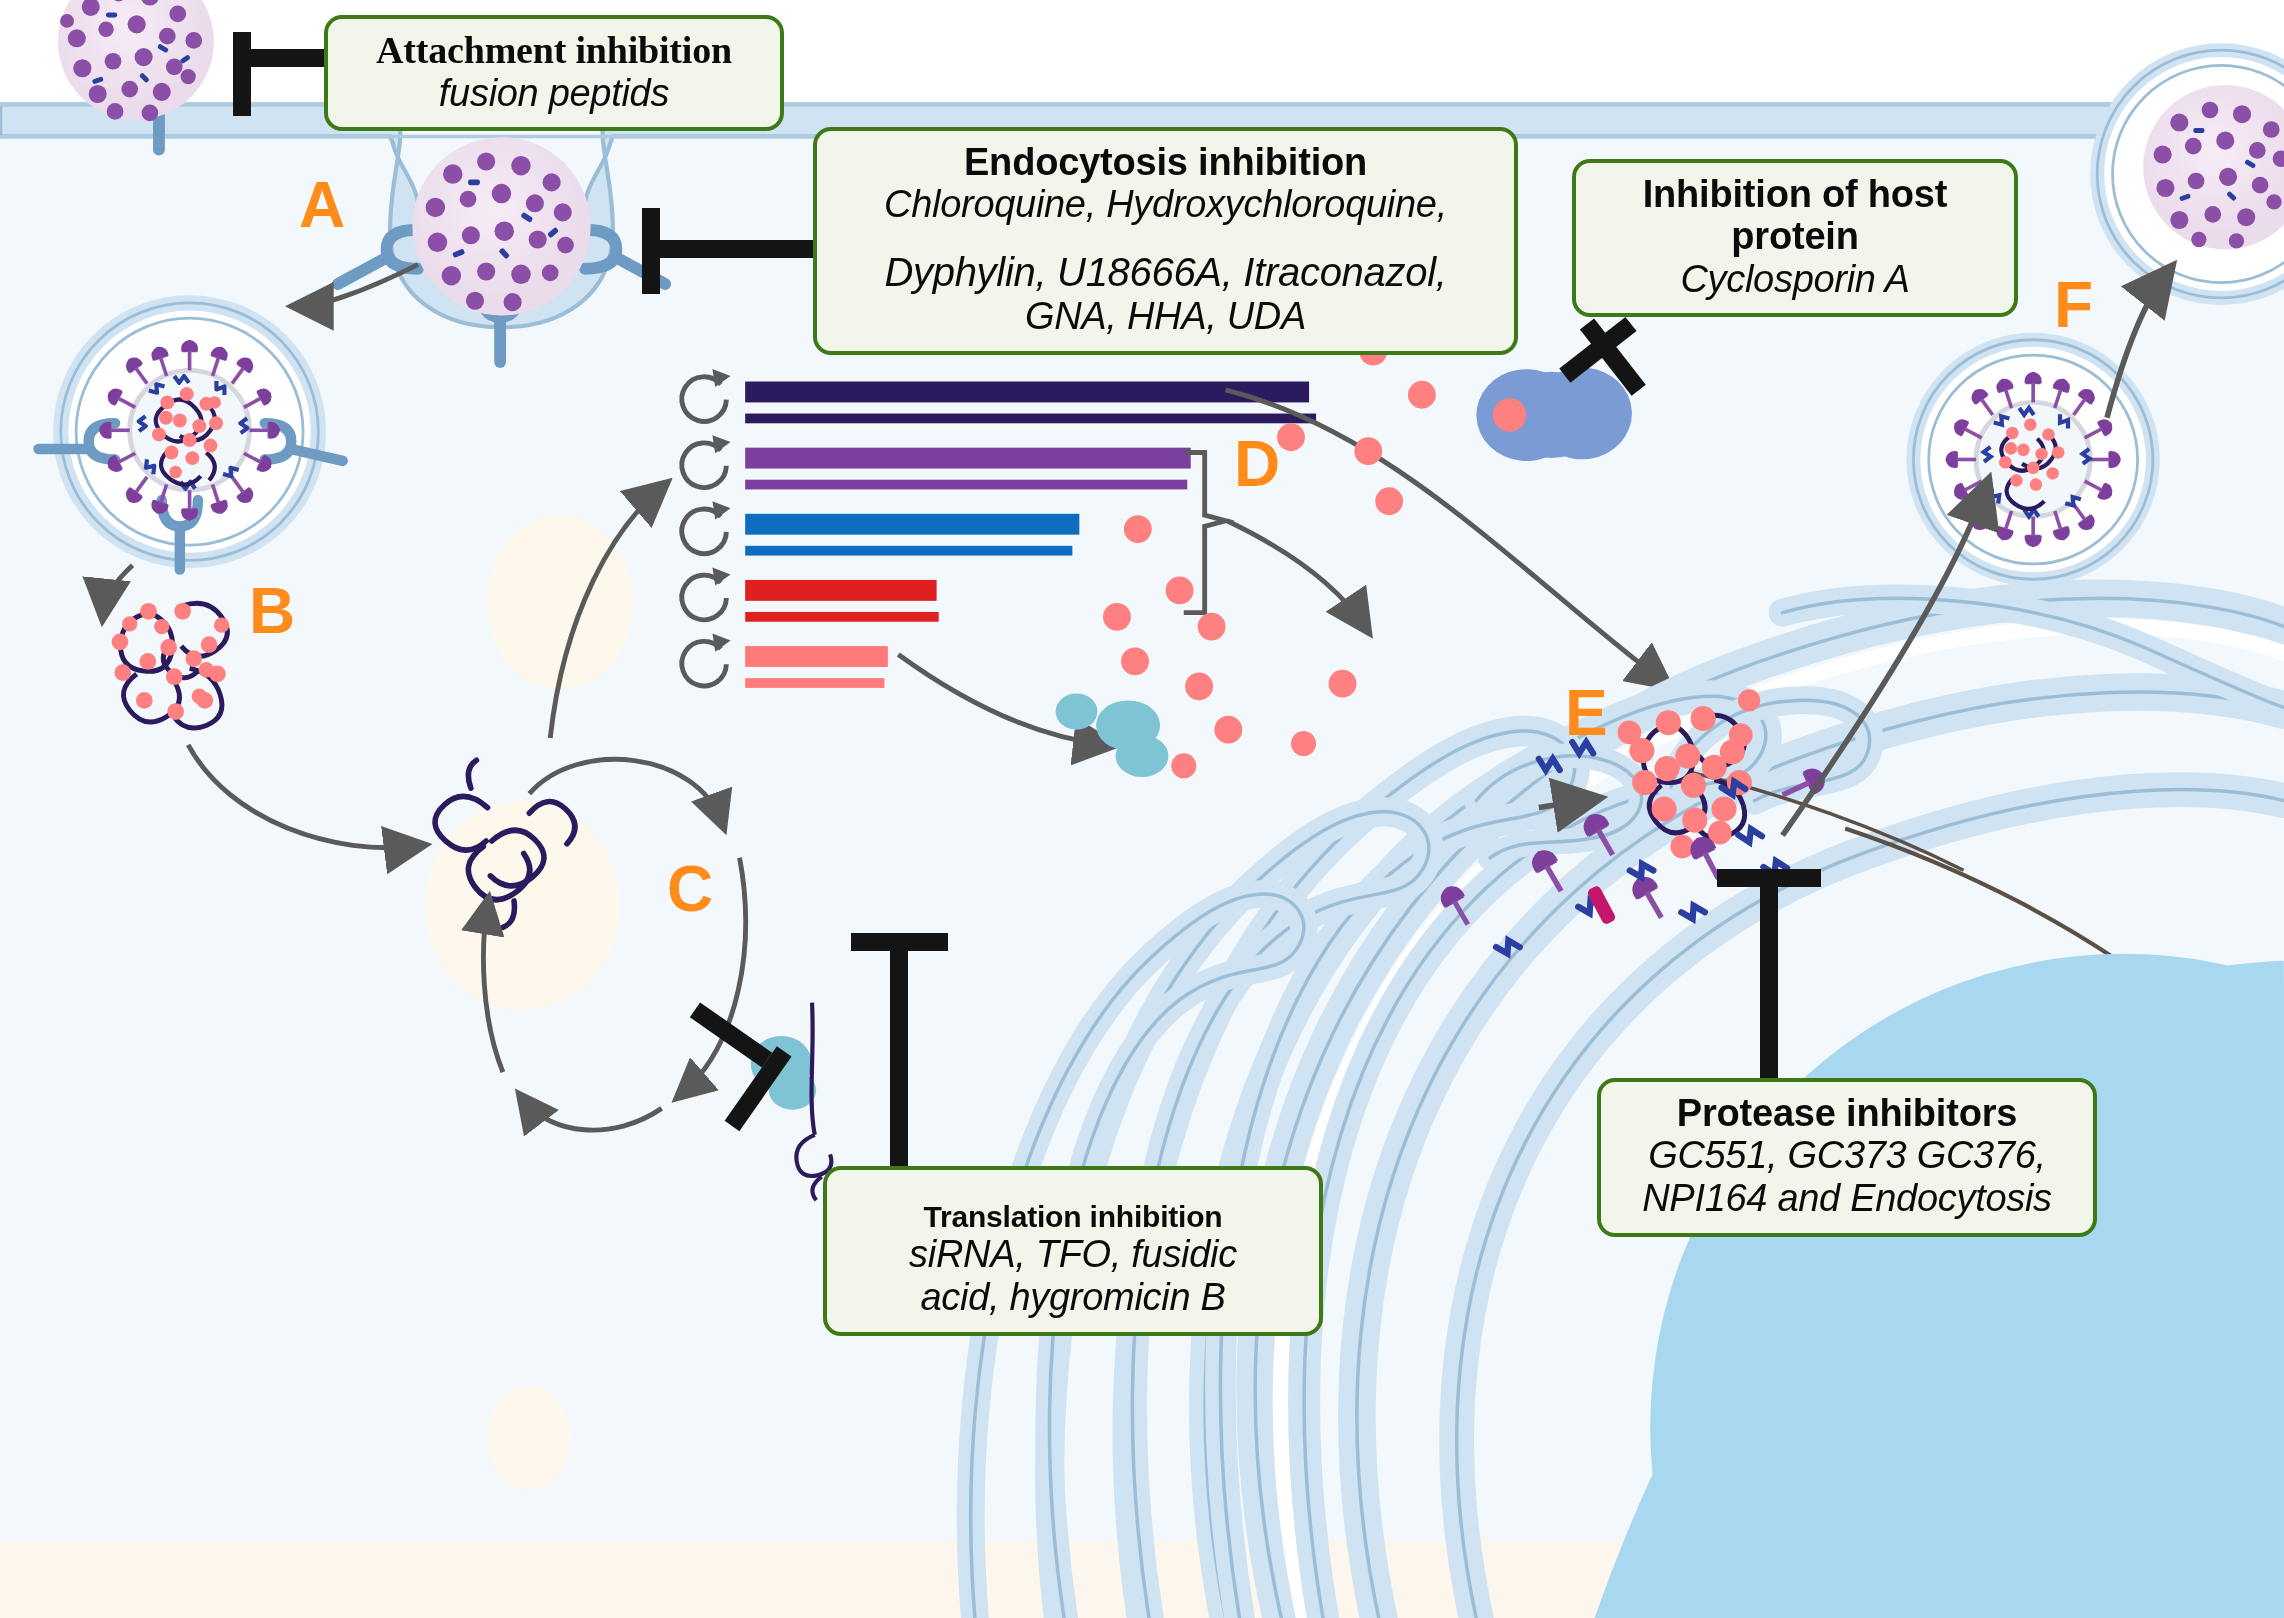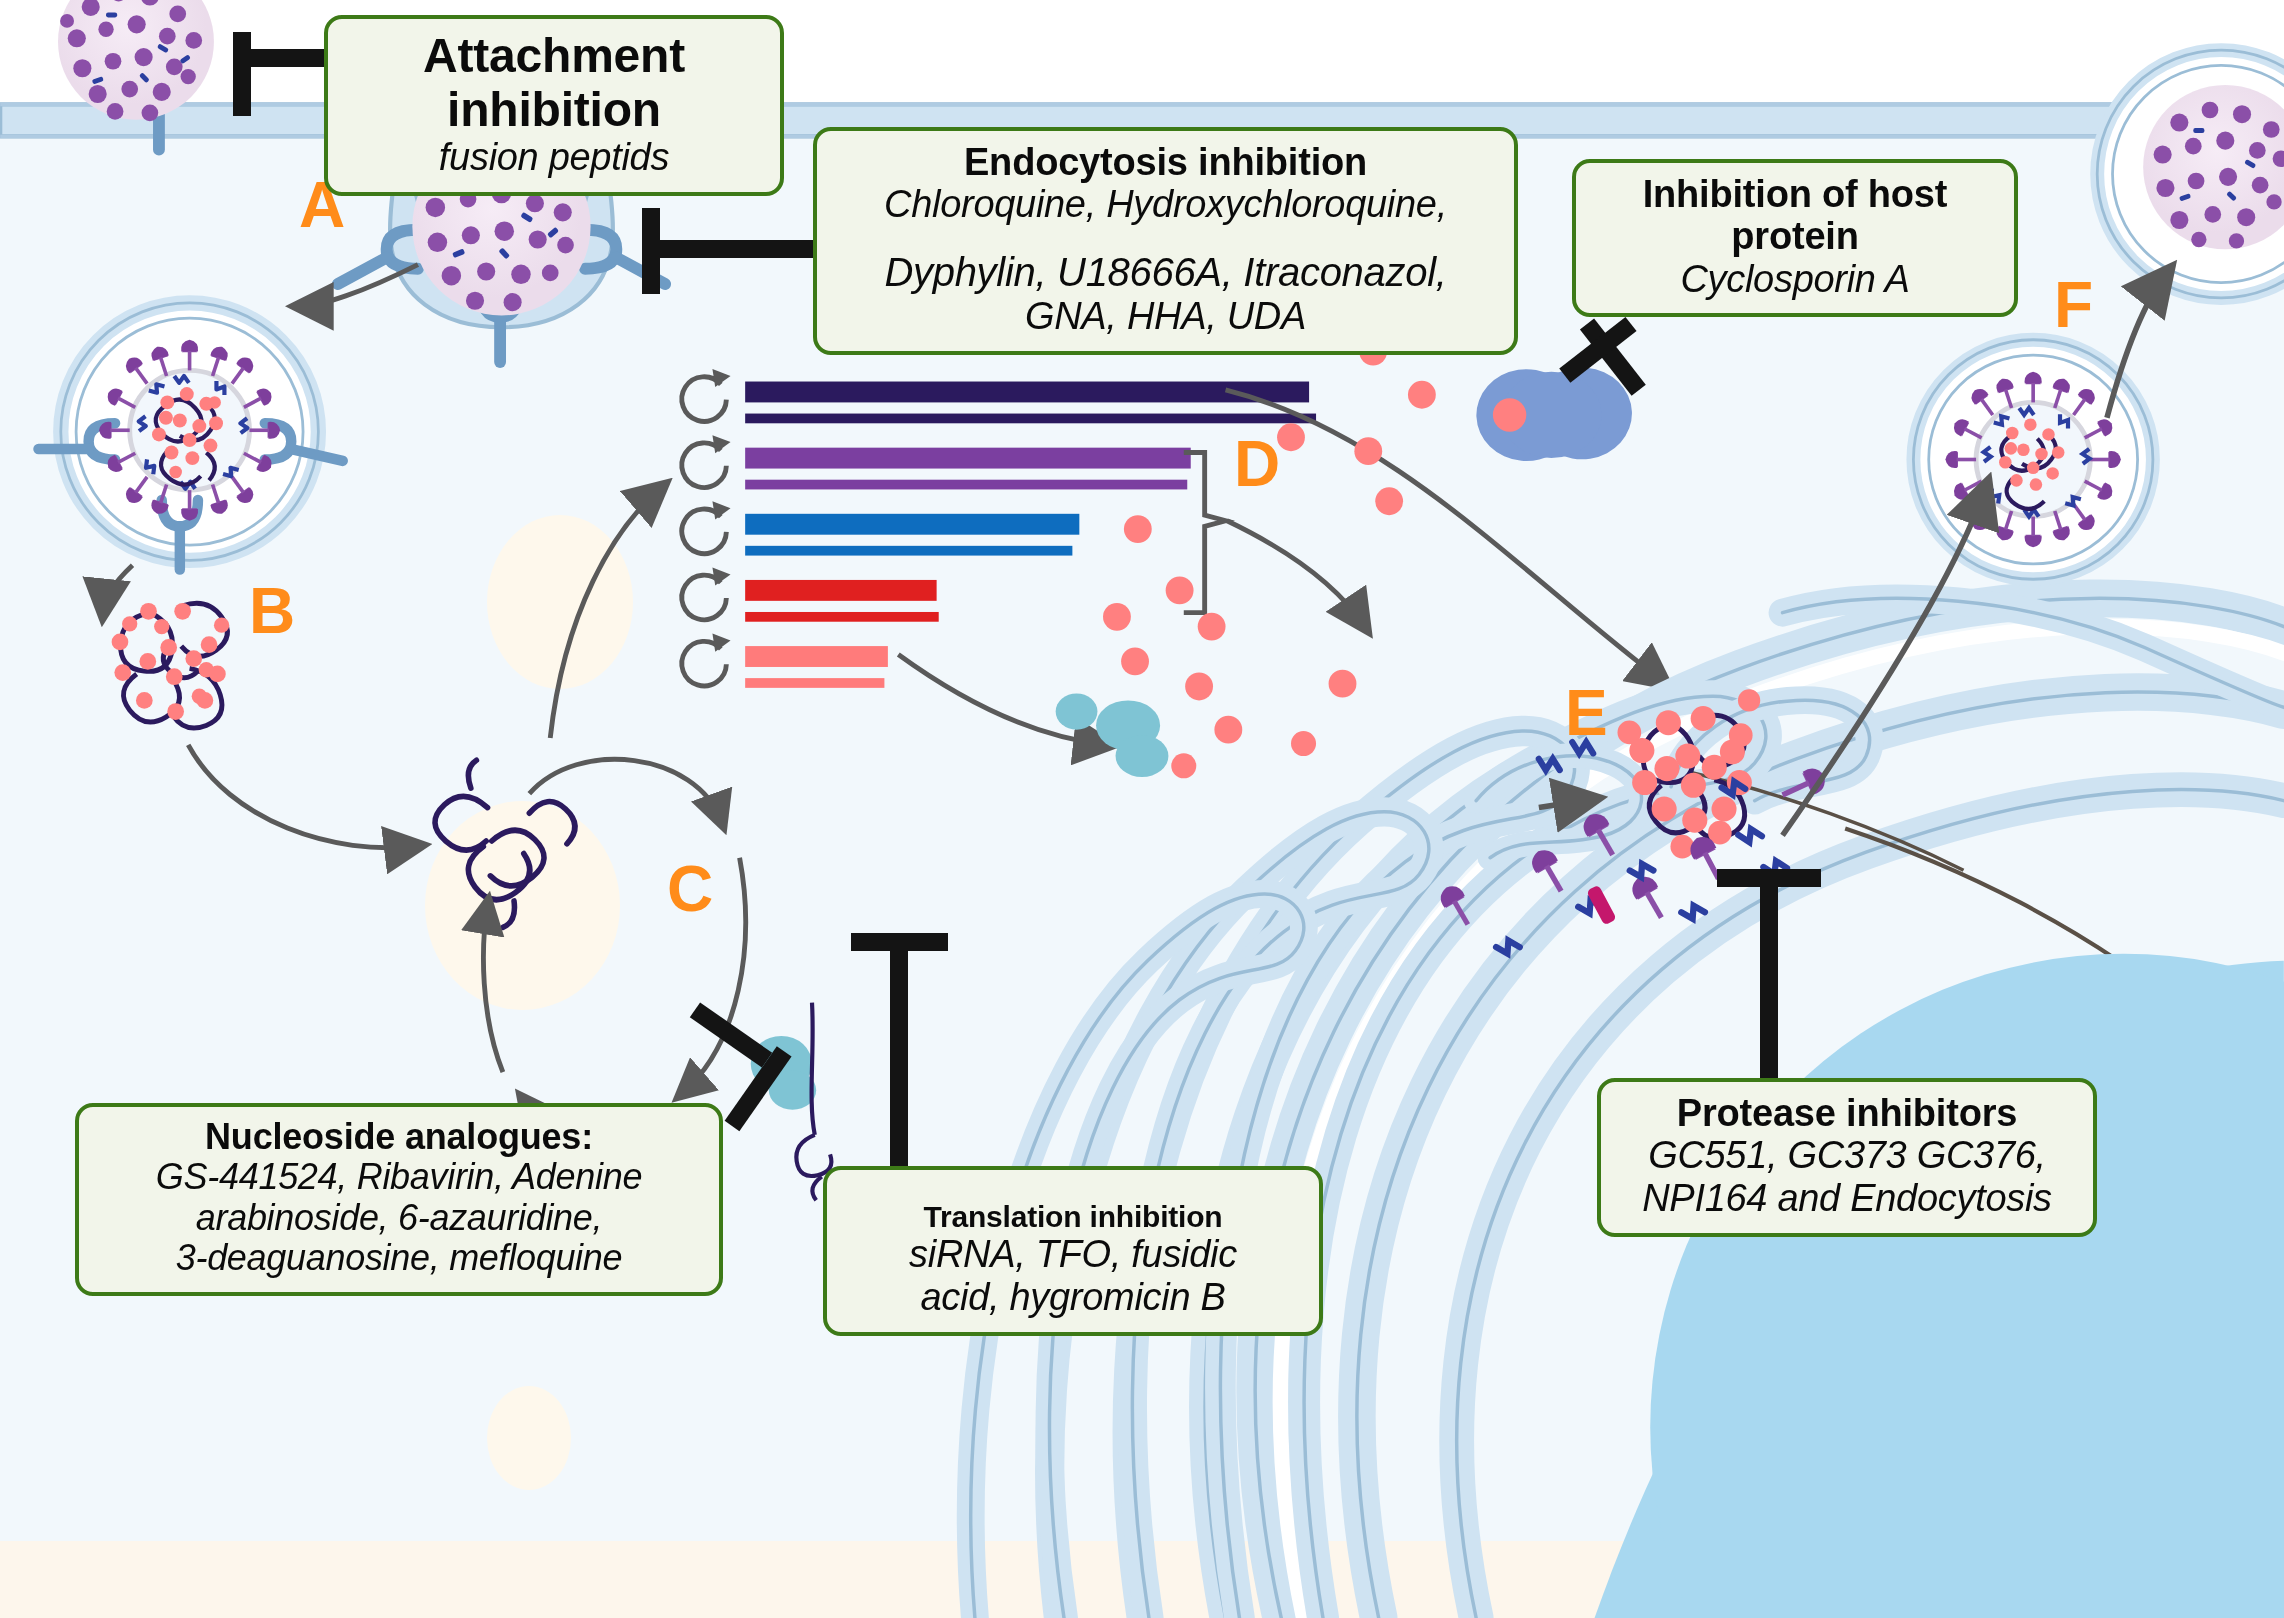--- a/index.html
+++ b/index.html
@@ -652,43 +652,37 @@
   <div class="tbar" style="left:1717px;top:869px;width:104px;height:18px;"></div>
 
   <div class="stg" style="left:299px;top:173px;font-size:64px;">A</div>
   <div class="stg" style="left:249px;top:579px;font-size:64px;">B</div>
   <div class="stg" style="left:667px;top:857px;font-size:64px;">C</div>
   <div class="stg" style="left:1234px;top:432px;font-size:64px;">D</div>
   <div class="stg" style="left:1565px;top:681px;font-size:64px;">E</div>
   <div class="stg" style="left:2054px;top:273px;font-size:64px;">F</div>
 
   <div class="ibox" style="left:324px;top:15.3px;width:460px;">
-    <div class="t" style="font-size:48px;">Attachment inhibition</div>
+    <div class="t" style="font-size:38px;font-family:Liberation Serif, serif;">Attachment inhibition</div>
     <div class="s" style="font-size:38px;">fusion peptids</div>
   </div>
 
   <div class="ibox" style="left:813px;top:127px;width:705px;text-align:center;">
     <div class="t" style="font-size:38px;">Endocytosis inhibition</div>
     <div class="s" style="font-size:38px;">Chloroquine, Hydroxychloroquine,</div>
     <div class="s" style="font-size:40px;margin-top:24px;">Dyphylin, U18666A, Itraconazol,</div>
     <div class="s" style="font-size:38px;">GNA, HHA, UDA</div>
   </div>
 
   <div class="ibox" style="left:1572px;top:159px;width:446px;">
     <div class="t" style="font-size:38px;">Inhibition of host</div>
     <div class="t" style="font-size:38px;">protein</div>
     <div class="s" style="font-size:38px;">Cyclosporin A</div>
   </div>
 
-  <div class="ibox" style="left:75px;top:1103px;width:648px;">
-    <div class="t" style="font-size:36px;">Nucleoside analogues:</div>
-    <div class="s" style="font-size:36px;">GS-441524, Ribavirin, Adenine</div>
-    <div class="s" style="font-size:36px;">arabinoside, 6-azauridine,</div>
-    <div class="s" style="font-size:36px;">3-deaguanosine, mefloquine</div>
-  </div>
 
   <div class="ibox" style="left:823px;top:1166px;width:500px;">
     <div class="t" style="font-size:30px;margin-top:20px;">Translation inhibition</div>
     <div class="s" style="font-size:38px;">siRNA, TFO, fusidic</div>
     <div class="s" style="font-size:38px;">acid, hygromicin B</div>
   </div>
 
   <div class="ibox" style="left:1597px;top:1078px;width:500px;">
     <div class="t" style="font-size:38px;">Protease inhibitors</div>
     <div class="s" style="font-size:38px;">GC551, GC373 GC376,</div>

